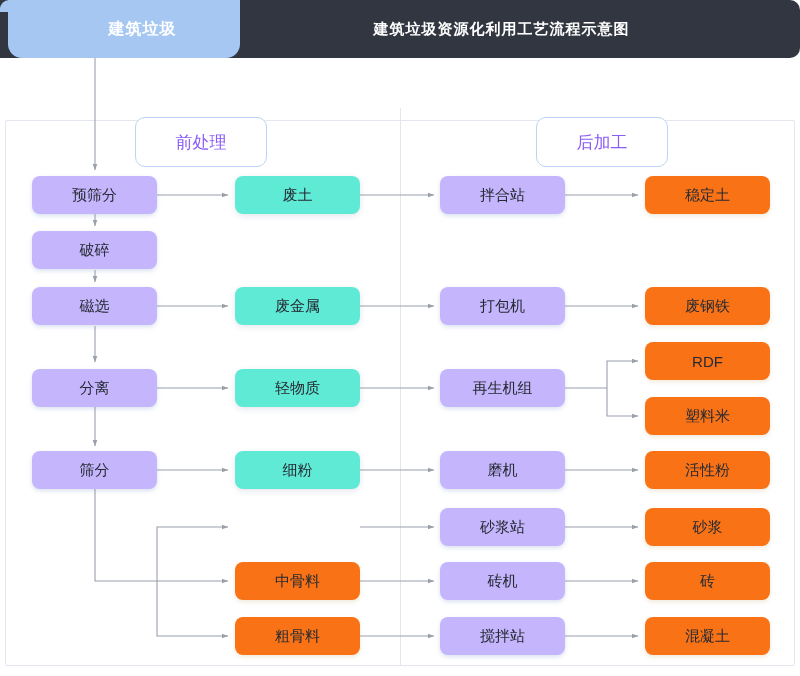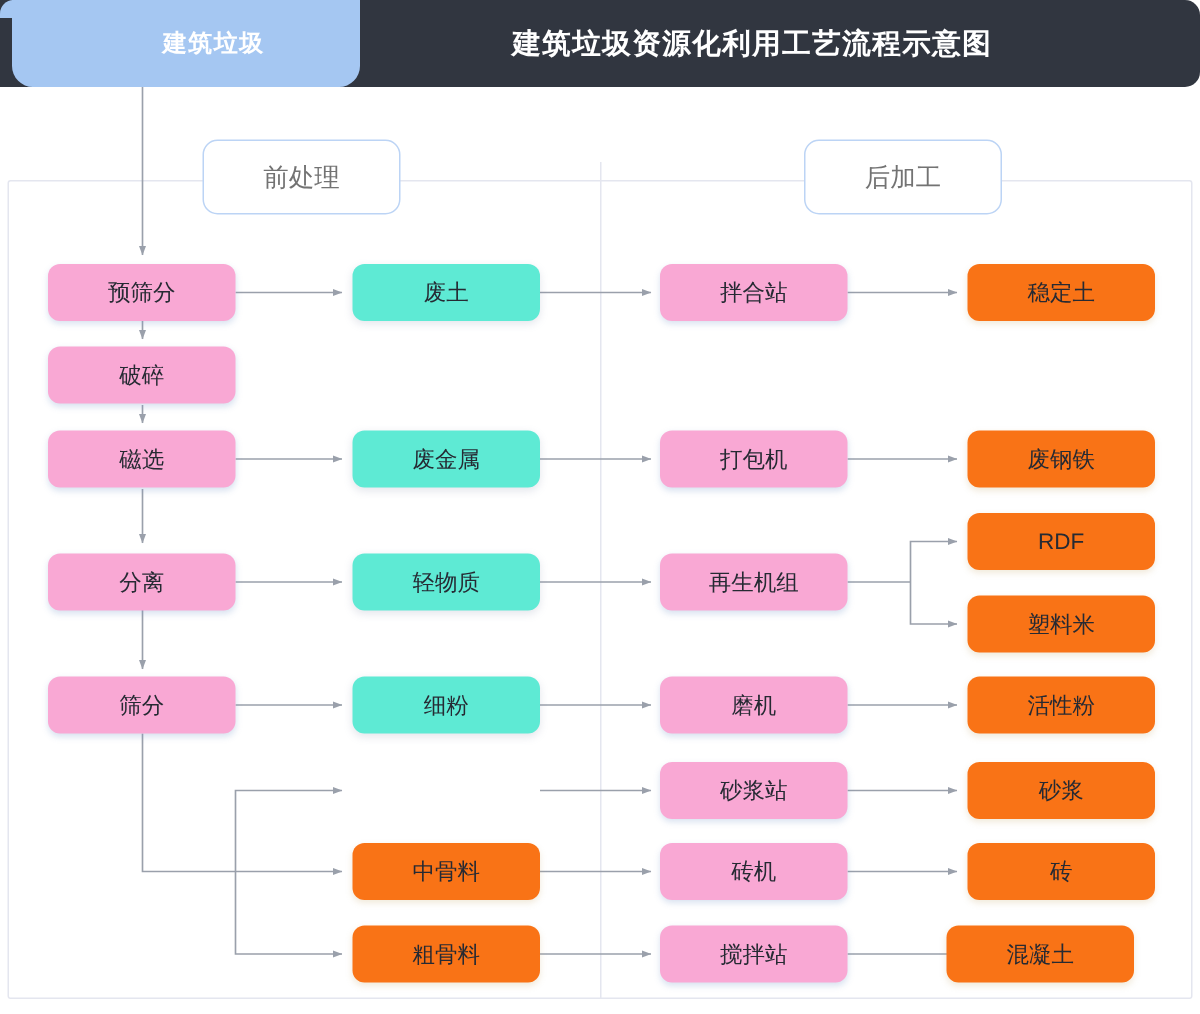--- a/index.html
+++ b/index.html
@@ -14,21 +14,21 @@
 
   
   .header{position:absolute;left:0;top:0;width:800px;height:58px;}
   .header-bar{
     position:absolute;left:0;top:0;width:800px;height:58px;
     background:#313640;border-radius:0 10px 10px 0;
   }
   .header-title{
     position:absolute;left:203px;top:0;width:597px;height:58px;
     display:flex;align-items:center;justify-content:center;
-    color:#ffffff;font-size:19px;font-weight:bold;letter-spacing:1px;
+    color:#ffffff;font-size:15px;font-weight:bold;letter-spacing:1px;
     z-index:3;
   }
   .header-tab{
     position:absolute;left:8px;top:0;width:195px;height:58px;
     background:#a5c7f2;border-radius:0 0 14px 14px;
     display:flex;align-items:center;justify-content:center;
     color:#ffffff;font-size:16px;font-weight:bold;letter-spacing:1px;
     z-index:4;
     padding-left:37px;
   }
@@ -46,32 +46,32 @@
   .divider{
     position:absolute;left:400px;top:108px;width:1px;height:558px;
     background:#e4e6ef;
   }
 
   
   .sec-label{
     position:absolute;height:48px;width:130px;
     background:#ffffff;border:1px solid #bcd4f5;border-radius:10px;
     display:flex;align-items:center;justify-content:center;
-    color:#737373;font-size:17px;z-index:5;
+    color:#8b5cf6;font-size:17px;z-index:5;margin-top:24px;
   }
   #sec-pre{left:135px;top:93px;}
   #sec-post{left:536px;top:93px;}
 
   
   .node{
     position:absolute;width:125px;height:38px;border-radius:8px;
     display:flex;align-items:center;justify-content:center;
     font-size:15px;color:#262a33;z-index:4;box-sizing:border-box;
   }
-  .node.blue{background:#f9a8d4;box-shadow:0 2px 4px rgba(120,150,200,.28);}
+  .node.blue{background:#c4b5fd;box-shadow:0 2px 4px rgba(120,150,200,.28);}
   .node.yellow{background:#f97316;box-shadow:0 2px 4px rgba(200,170,110,.25);}
   .node.white{background:#5eead4;box-shadow:0 2px 6px rgba(120,130,160,.20);}
 
   
   svg.wires{position:absolute;left:0;top:0;width:800px;height:676px;z-index:2;}
   .wire{stroke:#9aa0ab;stroke-width:1.1;fill:none;}
 </style>
 </head>
 <body>
 
@@ -157,15 +157,15 @@
   <div class="node blue" style="left:440px;top:617px">搅拌站</div>
   <div class="node blue" style="left:440px;top:562px">砖机</div>
 
   <div class="node yellow" style="left:645px;top:176px">稳定土</div>
   <div class="node yellow" style="left:645px;top:287px">废钢铁</div>
   <div class="node yellow" style="left:645px;top:342px">RDF</div>
   <div class="node yellow" style="left:645px;top:397px">塑料米</div>
   <div class="node yellow" style="left:645px;top:451px">活性粉</div>
   <div class="node yellow" style="left:645px;top:508px">砂浆</div>
   <div class="node yellow" style="left:645px;top:562px">砖</div>
-  <div class="node yellow" style="left:631px;top:617px">混凝土</div>
+  <div class="node yellow" style="left:645px;top:617px">混凝土</div>
 
 </div>
 
 </body></html>

